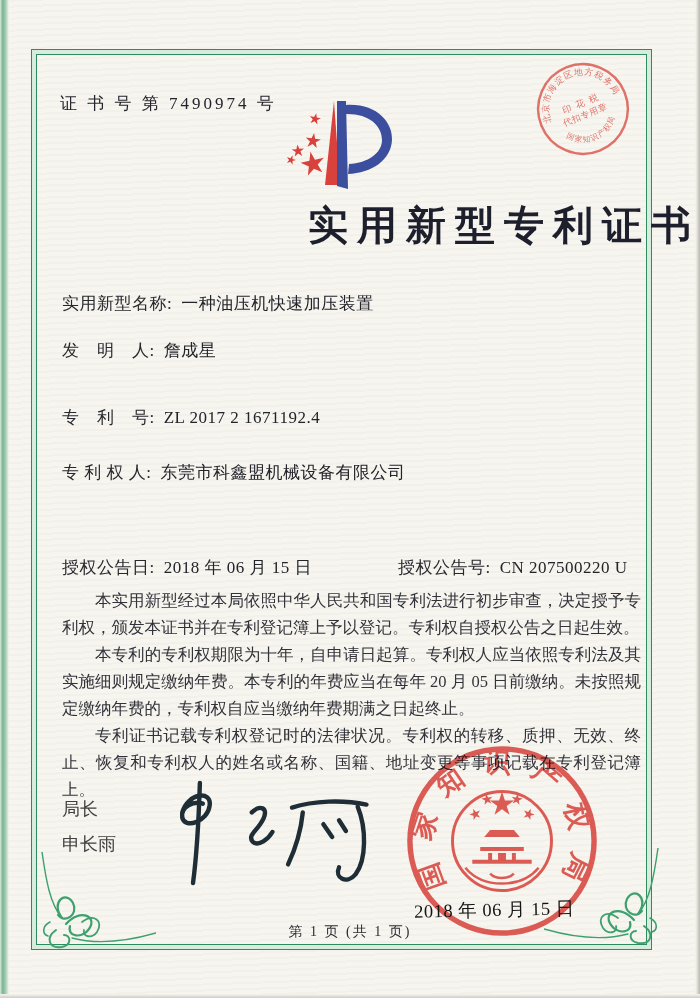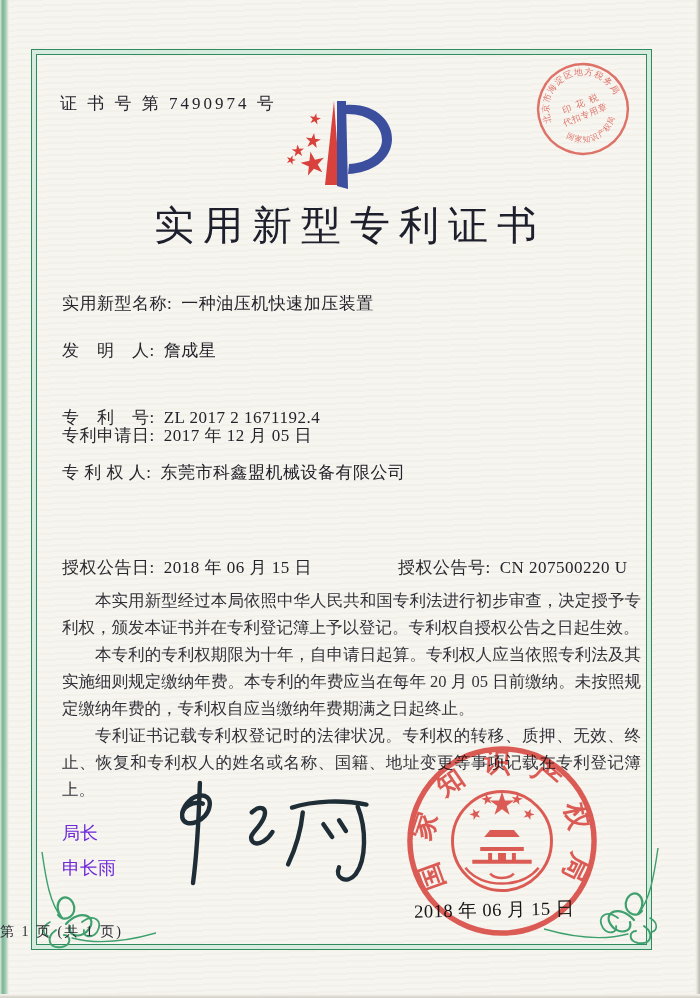--- a/index.html
+++ b/index.html
@@ -22,39 +22,39 @@
   .border-frame{
     position:absolute;left:31px;top:49px;width:619px;height:899px;
     border:1px solid #2f8a5d;
     box-shadow:inset 0 0 0 4px #d7ecdf, inset 0 0 0 5px #2f8a5d;
   }
   .orn{position:absolute;width:120px;height:100px;}
   .orn-left{left:36px;top:852px;}
   .orn-right{left:544px;top:848px;transform:scaleX(-1);}
   .cert-no{position:absolute;left:60px;top:92px;font-size:17px;letter-spacing:3px;color:#23232d;}
   .logo{position:absolute;left:282px;top:96px;width:130px;height:105px;}
-  .title{position:absolute;left:0;top:198px;width:700px;text-align:center;
-    font-size:40px;font-weight:normal;letter-spacing:9px;color:#1d1f2c;}
+  .title{position:absolute;left:0;top:198px;width:700px;text-align:right;
+    font-size:40px;font-weight:bold;letter-spacing:9px;color:#1d1f2c;}
   .row{position:absolute;left:62px;font-size:17px;letter-spacing:.5px;color:#28282f;width:578px;}
   .row .lbl{margin-right:9px;}
   .row .val{color:#23232b;}
   .val-wrap{display:inline-block;width:430px;vertical-align:top;line-height:27px;}
   .pair2{position:absolute;left:336px;top:0;}
   .paras{position:absolute;left:62px;top:587px;width:579px;font-size:16.5px;
     line-height:27px;text-align:justify;color:#32323a;}
   .paras p{margin:0;text-indent:2em;}
-  .official{position:absolute;left:62px;top:816px;font-size:18px;line-height:35px;color:#6d28d9;}
+  .official{position:absolute;left:62px;top:792px;font-size:18px;line-height:35px;color:#404040;}
   .signature{position:absolute;left:145px;top:776px;width:245px;height:115px;}
   .seal{position:absolute;left:403px;top:742px;width:198px;height:198px;
     opacity:.88;mix-blend-mode:multiply;}
   .seal-date{position:absolute;left:414px;top:897px;font-size:18.5px;letter-spacing:.5px;
     color:#141414;transform:rotate(-1.2deg);z-index:3;}
   .stamp{position:absolute;left:534px;top:60px;width:98px;height:98px;
     transform:rotate(-22deg);opacity:.82;mix-blend-mode:multiply;}
-  .footer{position:absolute;left:0;top:923px;width:700px;text-align:left;
+  .footer{position:absolute;left:0;top:923px;width:700px;text-align:center;
     font-size:14px;letter-spacing:2px;color:#2b2b33;}
 </style>
 </head>
 <body>
 
 <div class="page">
 
   <div class="edge-left"></div>
   <div class="edge-right"></div>
   <div class="edge-bottom"></div>
@@ -107,23 +107,20 @@
   <div class="title">实用新型专利证书</div>
 
   <div class="row" style="top:292px">
     <span class="lbl">实用新型名称:</span><span class="val">一种油压机快速加压装置</span>
   </div>
   <div class="row" style="top:339px">
     <span class="lbl">发　明　人:</span><span class="val">詹成星</span>
   </div>
   <div class="row" style="top:406px">
     <span class="lbl">专　利　号:</span><span class="val">ZL 2017 2 1671192.4</span>
-  </div>
-  <div class="row" style="top:424px">
-    <span class="lbl">专利申请日:</span><span class="val">2017 年 12 月 05 日</span>
   </div>
   <div class="row" style="top:461px">
     <span class="lbl">专 利 权 人:</span><span class="val">东莞市科鑫盟机械设备有限公司</span>
   </div>
   <div class="row" style="top:556px">
     <span class="lbl">授权公告日:</span><span class="val">2018 年 06 月 15 日</span>
     <span class="pair2">
       <span class="lbl">授权公告号:</span><span class="val">CN 207500220 U</span>
     </span>
   </div>

